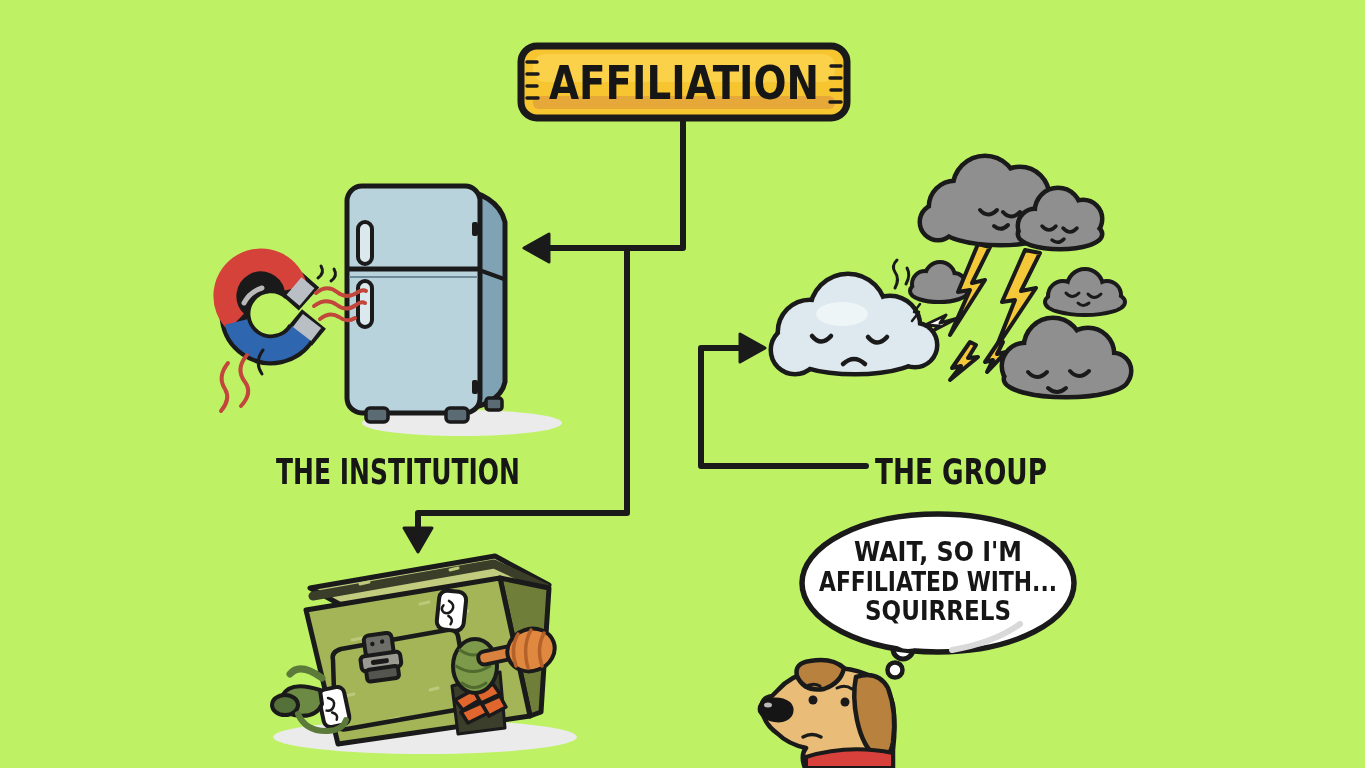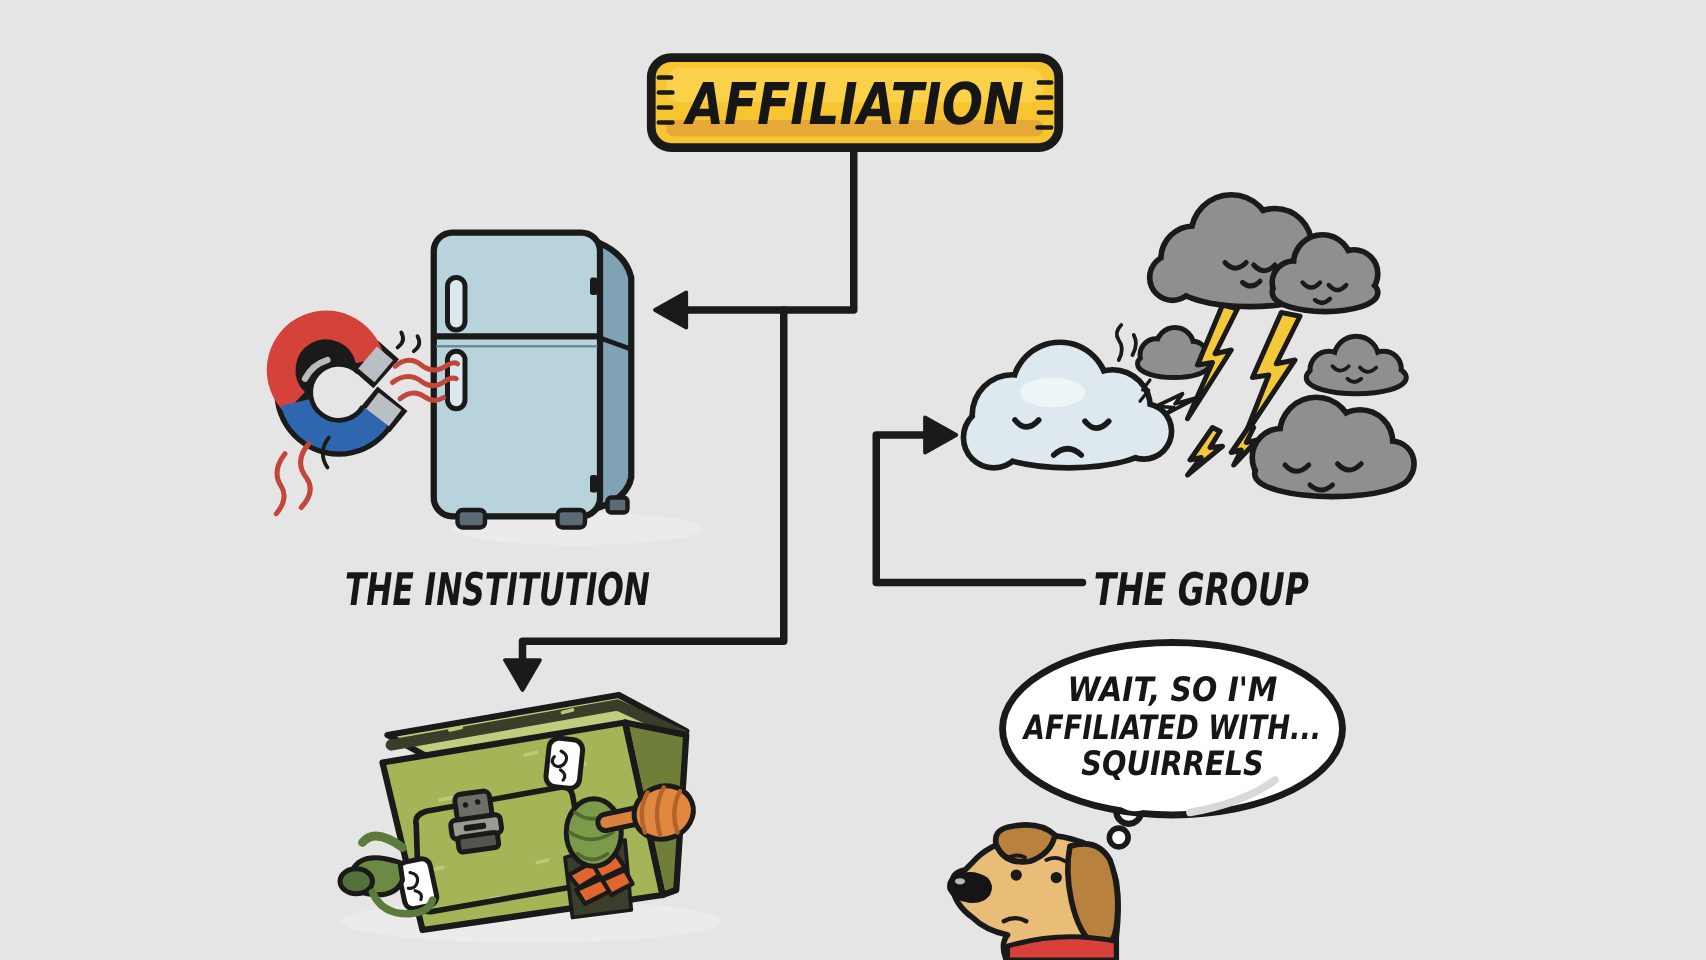--- a/index.html
+++ b/index.html
@@ -1,16 +1,16 @@
 <!DOCTYPE html>
 <html><head>
 <meta charset="utf-8">
 <style>
   html,body{margin:0;padding:0;background:#ffffff;}
-  #stage{position:relative;width:1365px;height:768px;background:#e5e5e5;overflow:hidden;font-style:italic;}
+  #stage{position:relative;width:1365px;height:768px;background:#bef264;overflow:hidden;}
   svg{display:block;}
   .ink{stroke:#1a1a1a;}
   .nf{fill:none;}
   .rj{stroke-linejoin:round;stroke-linecap:round;}
   text.lbl{
     font-family:"DejaVu Sans","Liberation Sans",sans-serif;
     font-weight:bold;
     fill:#161616;
     text-anchor:middle;
   }

